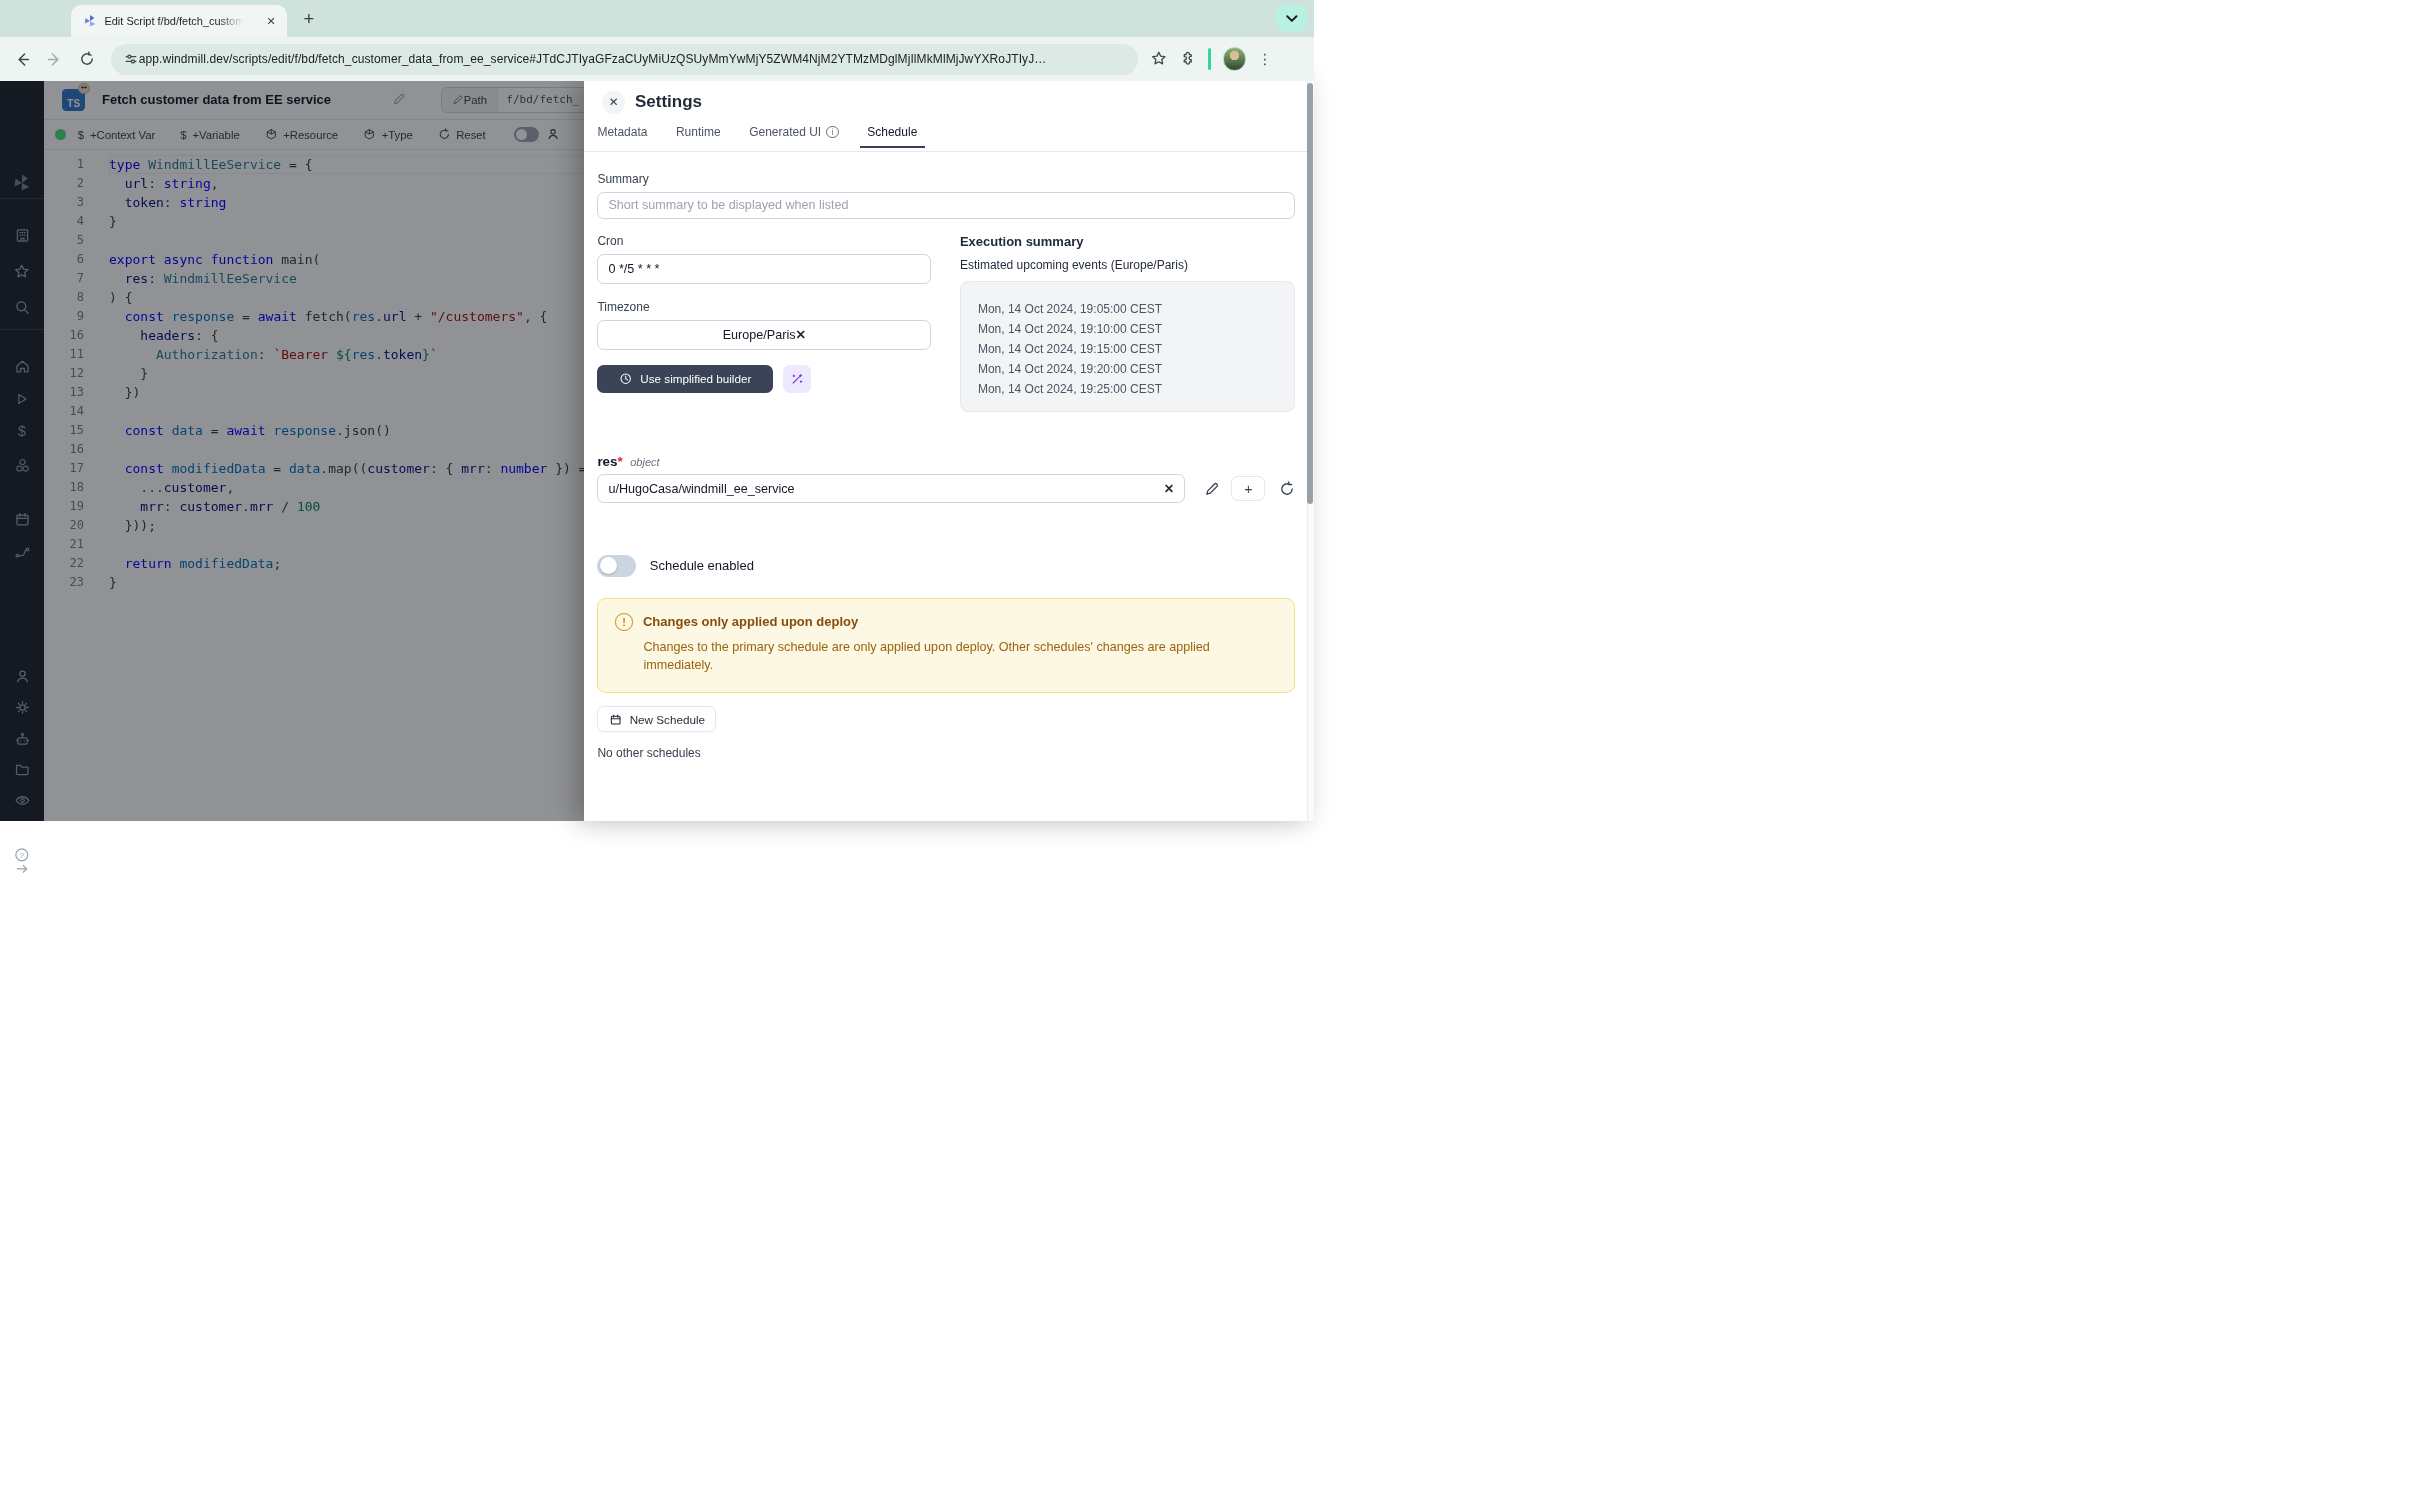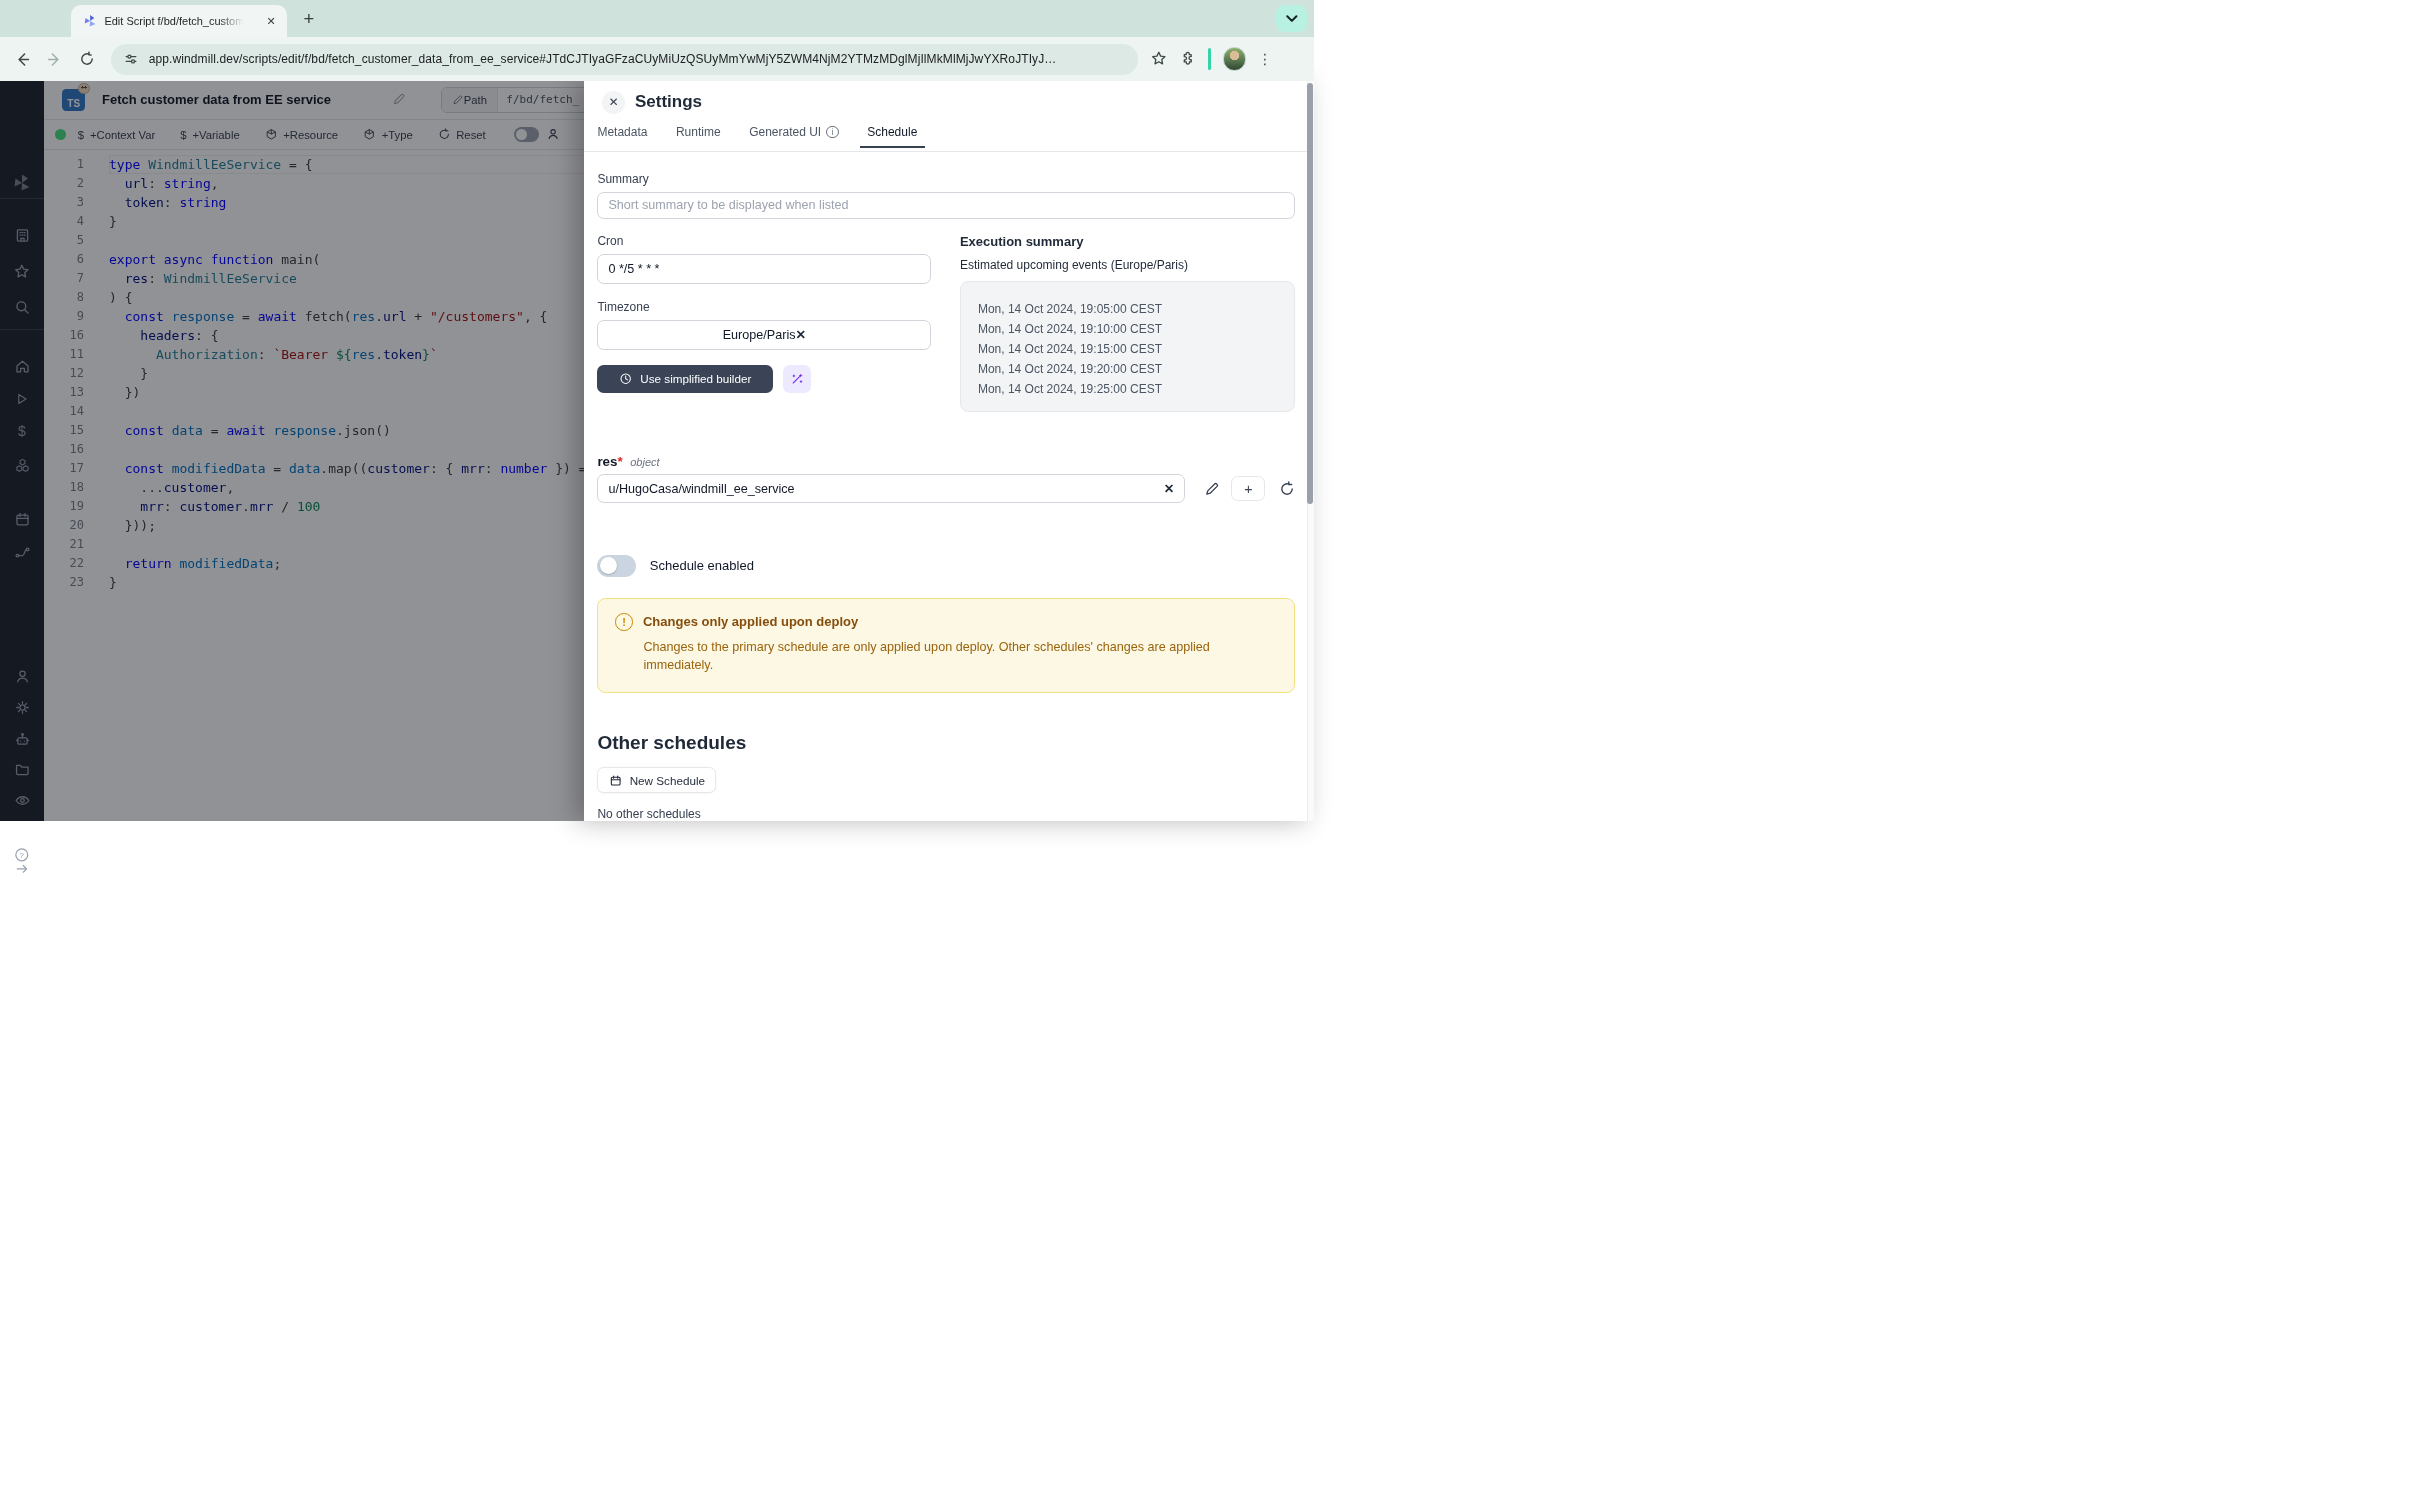--- a/index.html
+++ b/index.html
@@ -16,21 +16,21 @@
   .tab-close { margin-left:auto; font-size:11px; color:#3c4043; width:15px; height:15px; line-height:15px; text-align:center; border-radius:50%; }
   .newtab-btn { position:absolute; left:297px; top:8.4px; font-size:18.4px; font-weight:400; color:#3c4043; width:23.5px; height:23.5px; line-height:22px; text-align:center; border-radius:50%; }
   .chevron-btn { position:absolute; right:6.7px; top:5px; width:31px; height:27px; background:#b8f1e2; border-radius:8.4px;
                  display:flex; align-items:center; justify-content:center; }
   .toolbar-row { position:absolute; top:37px; left:0; right:0; height:44px; background:#eef4f1; display:flex; align-items:center; }
   .nav-ic { width:32px; text-align:center; font-size:16px; color:#3f4945; flex:0 0 auto; }
   .nav-ic.back { margin-left:6.7px; }
   .nav-ic.fwd { color:#9fb0aa; }
   .urlpill { height:31px; background:#dce9e4; border-radius:16px; display:flex; align-items:center;
              flex:0 0 auto; width:1027px; margin-left:8.4px; padding:0 11.7px; }
-  .url-text { font-size:12px; color:#202124; white-space:nowrap; overflow:hidden; margin-left:10px; letter-spacing:0.1px; }
+  .url-text { font-size:12px; color:#202124; white-space:nowrap; overflow:hidden; letter-spacing:0.1px; }
   .right-ics { display:flex; align-items:center; margin-left:11.7px; gap:11.7px; }
   .sync-sep { width:2.5px; height:22px; background:#35d3a8; border-radius:1.7px; }
   .avatar { width:23.5px; height:23.5px; border-radius:50%;
             background: radial-gradient(circle at 50% 34%, #d8bd97 0 26%, rgba(0,0,0,0) 27%),
                         linear-gradient(180deg,#8fb06a 0%, #5a7850 55%, #2f4631 100%); border:0.8px solid #b9cfc7; }
   .dots { font-size:14.2px; color:#3f4945; letter-spacing:0; }
 
   
   .app { position:absolute; top:81px; left:0; width:1314px; height:740px; background:#fff; }
   .dim { position:absolute; inset:0; background:rgba(10,13,20,0.45); z-index:30; }
@@ -507,21 +507,20 @@
       </div>
 
       <div class="warn">
         <div class="warn-head">
           <div class="warn-ic">!</div>
           <div class="warn-title">Changes only applied upon deploy</div>
         </div>
         <div class="warn-body">Changes to the primary schedule are only applied upon deploy. Other schedules' changes are applied immediately.</div>
       </div>
 
-      <div class="other-title">Other schedules</div>
       <div class="newsched-btn">
         <svg width="13.4" height="13.4" viewBox="0 0 20 20" fill="none" stroke="#1f2937" stroke-width="1.6" stroke-linecap="round">
             <rect x="3.5" y="4.8" width="13" height="11.5" rx="1.5"></rect>
             <line x1="7" y1="3" x2="7" y2="6.4"></line>
             <line x1="13" y1="3" x2="13" y2="6.4"></line>
             <line x1="3.5" y1="8.6" x2="16.5" y2="8.6"></line>
           </svg>
         <span>New Schedule</span>
       </div>
       <div class="nosched">No other schedules</div>

